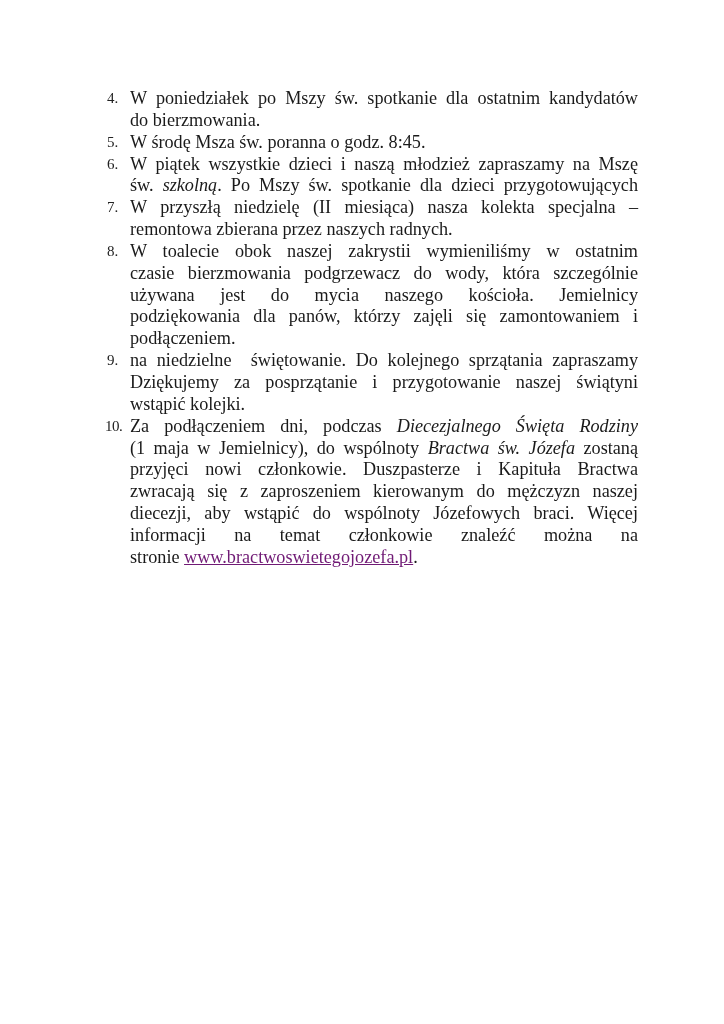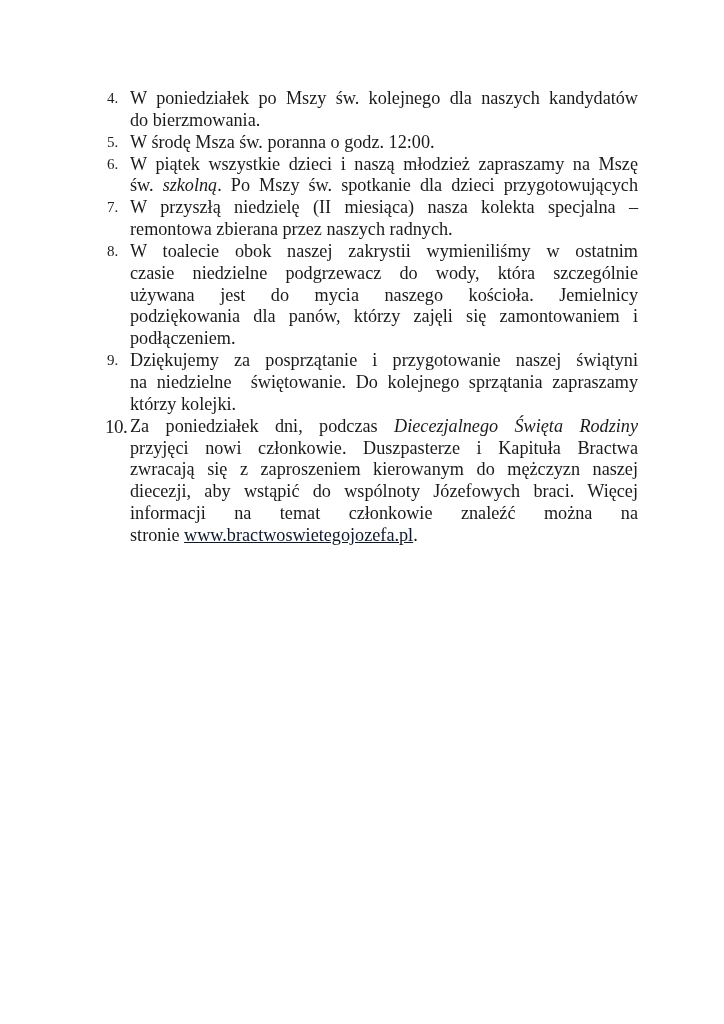--- a/index.html
+++ b/index.html
@@ -28,74 +28,75 @@
     text-align-last: left;
     hyphens: none;
   }
   .num {
     position: absolute;
     left: 0;
     top: 0;
     font-size: 15px;
     color: #222;
   }
-  .num.wide { left: -2px; font-size: 19px; letter-spacing: -0.5px; }
+  .num.wide { left: -2px; font-size: 15px; letter-spacing: -0.5px; }
   .line { display: block; }
   .just { text-align: justify; text-align-last: justify; display: block; }
   em { font-style: italic; margin-top: 20px; }
-  a.link { color: #0f172a; text-decoration: underline; }
+  a.link { color: #701a75; text-decoration: underline; }
 </style>
 </head>
 <body>
 
 <div class="page">
   <ol class="list">
 
     <li class="item">
       <span class="num">4.</span>
-      <span class="just">W poniedziałek po Mszy św. kolejnego dla naszych kandydatów</span>
+      <span class="just">W poniedziałek po Mszy św. spotkanie dla ostatnim kandydatów</span>
       <span class="line">do bierzmowania.</span>
     </li>
 
     <li class="item">
       <span class="num">5.</span>
-      <span class="line">W środę Msza św. poranna o godz. 12:00.</span>
+      <span class="line">W środę Msza św. poranna o godz. 8:45.</span>
     </li>
 
     <li class="item">
       <span class="num">6.</span>
       <span class="just">W piątek wszystkie dzieci i naszą młodzież zapraszamy na Mszę</span>
       <span class="just"><span>św. </span><em>szkolną</em><span>. Po Mszy św. spotkanie dla dzieci przygotowujących</span></span>
     </li>
 
     <li class="item">
       <span class="num">7.</span>
       <span class="just">W przyszłą niedzielę (II miesiąca) nasza kolekta specjalna –</span>
       <span class="line">remontowa zbierana przez naszych radnych.</span>
     </li>
 
     <li class="item">
       <span class="num">8.</span>
       <span class="just">W toalecie obok naszej zakrystii wymieniliśmy w ostatnim</span>
-      <span class="just">czasie niedzielne podgrzewacz do wody, która szczególnie</span>
+      <span class="just">czasie bierzmowania podgrzewacz do wody, która szczególnie</span>
       <span class="just">używana jest do mycia naszego kościoła. Jemielnicy</span>
       <span class="just">podziękowania dla panów, którzy zajęli się zamontowaniem i</span>
       <span class="line">podłączeniem.</span>
     </li>
 
     <li class="item">
       <span class="num">9.</span>
+      <span class="just" style="white-space: pre;">na niedzielne  świętowanie. Do kolejnego sprzątania zapraszamy</span>
       <span class="just">Dziękujemy za posprzątanie i przygotowanie naszej świątyni</span>
-      <span class="just" style="white-space: pre;">na niedzielne  świętowanie. Do kolejnego sprzątania zapraszamy</span>
-      <span class="line">którzy kolejki.</span>
+      <span class="line">wstąpić kolejki.</span>
     </li>
 
     <li class="item">
       <span class="num wide">10.</span>
-      <span class="just"><span>Za poniedziałek dni, podczas </span><em>Diecezjalnego Święta Rodziny</em></span>
+      <span class="just"><span>Za podłączeniem dni, podczas </span><em>Diecezjalnego Święta Rodziny</em></span>
+      <span class="just"><span>(1 maja w Jemielnicy), do wspólnoty </span><em>Bractwa św. Józefa</em><span> zostaną</span></span>
       <span class="just">przyjęci nowi członkowie. Duszpasterze i Kapituła Bractwa</span>
       <span class="just">zwracają się z zaproszeniem kierowanym do mężczyzn naszej</span>
       <span class="just">diecezji, aby wstąpić do wspólnoty Józefowych braci. Więcej</span>
       <span class="just">informacji na temat członkowie znaleźć można na</span>
       <span class="line"><span>stronie </span><a class="link" href="#">www.bractwoswietegojozefa.pl</a><span>.</span></span>
     </li>
 
   </ol>
 </div>
 

